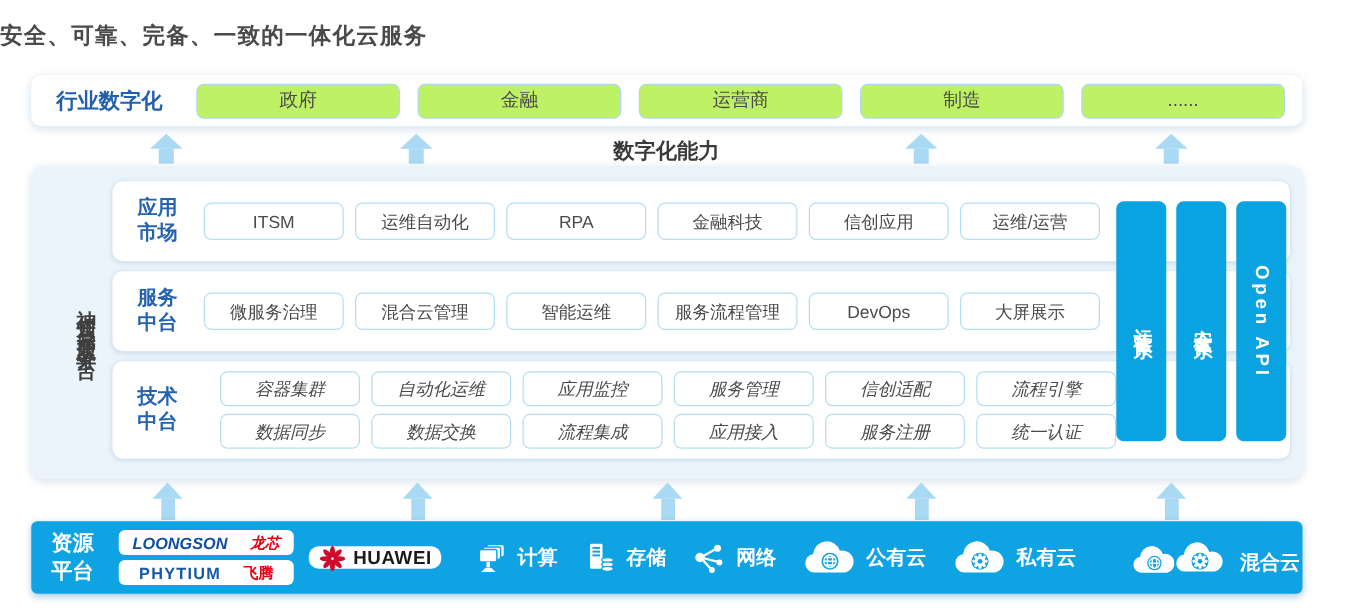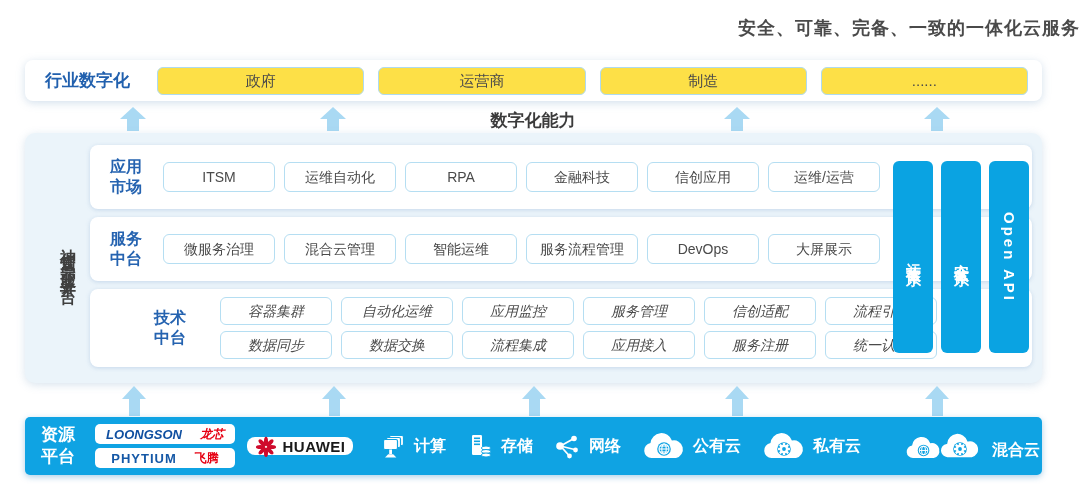--- a/index.html
+++ b/index.html
@@ -1,35 +1,35 @@
 <!DOCTYPE html>
 <html><head>
 <meta charset="utf-8">
 <style>
   html,body { margin:0; padding:0; background:#ffffff; }
   .canvas {
     position:relative; width:1080px; height:491px; background:#fff; overflow:hidden;
     font-family:"Liberation Sans","DejaVu Sans",sans-serif; color:#4a4a4a;
   }
   .title {
-    position:absolute; top:16px; left:0; width:100%; text-align:right;
+    position:absolute; top:16px; left:0; width:100%; text-align:left;
     font-size:18px; font-weight:bold; color:#4a4a4a; letter-spacing:1px;
   }
 
   
   .industry-row {
     position:absolute; left:25px; top:60px; width:1017px; height:41px; box-sizing:border-box;
     background:#fff; border-radius:8px; box-shadow:0 2px 8px rgba(130,165,200,.35);
     display:flex; align-items:center;
   }
   .industry-label { margin-left:20px; width:104px; flex:none; font-size:17px; font-weight:bold; color:#2160ae; }
   .industry-items { flex:1; display:flex; gap:14px; margin:0 14px 0 8px; }
   .ind-box {
     flex:1; height:28px; line-height:26px; text-align:center; box-sizing:border-box;
-    background:#fde047; border:1px solid #aedaf0; border-radius:6px; font-size:15px; color:#4a4a4a;
+    background:#bef264; border:1px solid #aedaf0; border-radius:6px; font-size:15px; color:#4a4a4a;
   }
 
   
   .band { position:absolute; left:0; width:908px; }
   .band1 { top:106px; height:26px; }
   .band2 { top:385px; height:31px; }
   .cap-label { position:absolute; left:433px; top:3px; width:200px; text-align:center;
     font-weight:bold; font-size:17px; color:#3b3b3b; }
   .arr { position:absolute; top:1px; }
   .arr .head { width:0; height:0; border-left:13px solid transparent; border-right:13px solid transparent;
@@ -49,21 +49,21 @@
     position:absolute; left:32px; top:50%; transform:translateY(-50%);
     writing-mode:vertical-rl; text-orientation:upright;
     font-size:16px; font-weight:bold; color:#3f3f3f; letter-spacing:5px;
   }
   .rows { position:absolute; left:65px; top:12px; right:10px; }
   .prow {
     background:#fff; border-radius:8px; box-shadow:0 1px 4px rgba(150,180,215,.45);
     display:flex; align-items:center; margin-bottom:8px;
   }
   .prow-a,.prow-b { height:64px; }
-  .prow-c { height:78px; margin-bottom:0;padding-left:44px; }
+  .prow-c { height:78px; margin-bottom:0; }
   .prow-label { margin-left:20px; width:40px; flex:none; font-size:16px; font-weight:bold;
     color:#2563b0; line-height:1.25; white-space:pre-line; }
   .chips { display:flex; gap:9px; margin-left:13px; }
   .chips-col { display:flex; flex-direction:column; gap:6px; margin-left:13px;font-style:italic; }
   .chip {
     width:112px; height:30px; line-height:28px; text-align:center; box-sizing:border-box;
     border:1px solid #b5def2; border-radius:6px; background:#fff; font-size:14px; color:#4a4a4a;
   }
   .prow-c .chip { height:28px; line-height:26px; }
   .vbar {
@@ -100,20 +100,21 @@
 <body>
 
 <div class="canvas">
 
   <div class="title">安全、可靠、完备、一致的一体化云服务</div>
 
   <div class="industry-row">
     <div class="industry-label">行业数字化</div>
     <div class="industry-items">
       <div class="ind-box">政府</div>
+      <div class="ind-box">金融</div>
       <div class="ind-box">运营商</div>
       <div class="ind-box">制造</div>
       <div class="ind-box">......</div>
     </div>
   </div>
 
   <div class="band band1">
     <div class="arr" style="left:120px">
         <div class="head"></div>
         <div class="stem"></div>

